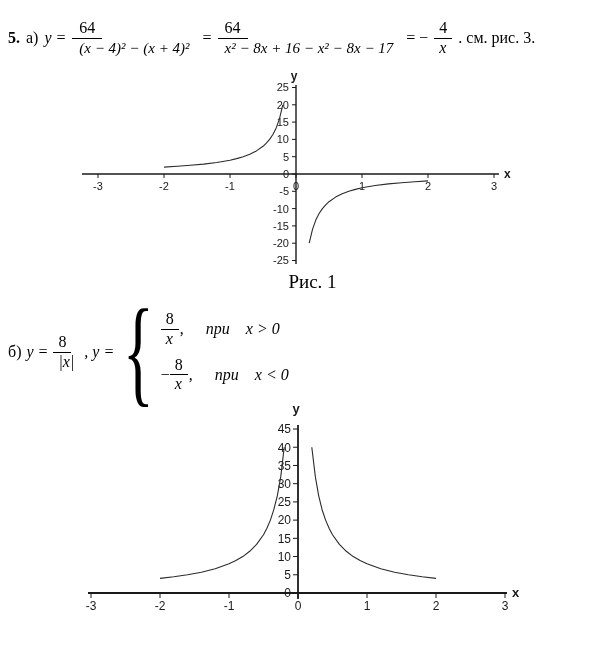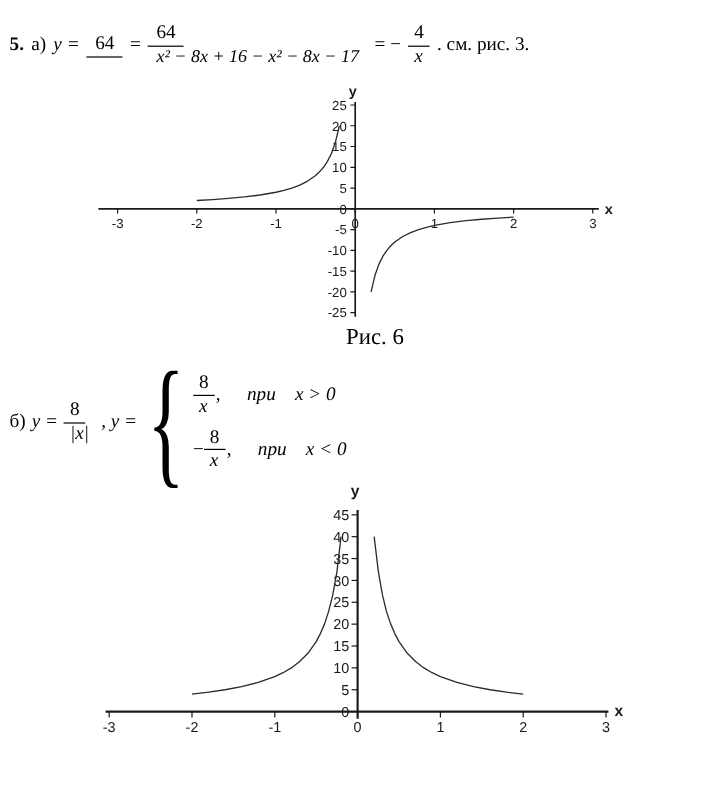--- a/index.html
+++ b/index.html
@@ -28,20 +28,21 @@
 </style>
 </head>
 <body>
 
 <div class="math-row" style="left:8px;top:10px;height:56px;">
   <span class="b">5.</span>
   <span>а)</span>
   <span class="it">y =</span>
   <span class="frac">
     <span class="num">64</span>
+    <span class="den it">(x − 4)² − (x + 4)²</span>
   </span>
   <span>=</span>
   <span class="frac">
     <span class="num">64</span>
     <span class="den it">x² − 8x + 16 − x² − 8x − 17</span>
   </span>
   <span>= −</span>
   <span class="frac small">
     <span class="num">4</span>
     <span class="den it">x</span>
@@ -86,21 +87,21 @@
     <text x="234" y="58.06" text-anchor="end" font-size="11" font-family="&quot;Liberation Sans&quot;, sans-serif">15</text>
     <line x1="237" y1="36.8" x2="241" y2="36.8" stroke="#1a1a1a" stroke-width="1"></line>
     <text x="234" y="40.76" text-anchor="end" font-size="11" font-family="&quot;Liberation Sans&quot;, sans-serif">20</text>
     <line x1="237" y1="19.5" x2="241" y2="19.5" stroke="#1a1a1a" stroke-width="1"></line>
     <text x="234" y="23.46" text-anchor="end" font-size="11" font-family="&quot;Liberation Sans&quot;, sans-serif">25</text>
     <text x="239" y="12" text-anchor="middle" font-size="12" font-family="&quot;Liberation Sans&quot;, sans-serif" font-weight="bold">y</text>
     <text x="449" y="110" text-anchor="start" font-size="12" font-family="&quot;Liberation Sans&quot;, sans-serif" font-weight="bold">x</text>
     <polyline points="109.0,99.1 122.2,98.3 135.4,97.3 148.6,96.1 161.8,94.5 175.0,92.2 181.6,90.6 188.2,88.7 194.8,86.2 201.4,82.9 208.0,78.3 211.3,75.2 214.6,71.4 217.9,66.5 221.2,59.9 224.5,50.6 227.8,36.8" fill="none" stroke="#2b2b2b" stroke-width="1.1" stroke-linejoin="round"></polyline>
     <polyline points="254.2,175.2 257.5,161.4 260.8,152.1 264.1,145.5 267.4,140.6 270.7,136.8 274.0,133.7 280.6,129.1 287.2,125.8 293.8,123.3 300.4,121.4 307.0,119.8 320.2,117.5 333.4,115.9 346.6,114.7 359.8,113.7 373.0,112.9" fill="none" stroke="#2b2b2b" stroke-width="1.1" stroke-linejoin="round"></polyline>
   </svg>
-<div class="caption" style="top:271px;">Рис. 6</div>
+<div class="caption" style="top:271px;">Рис. 1</div>
 
 <div class="math-row" style="left:8px;top:302px;height:100px;gap:5px;">
   <span>б)</span>
   <span class="it">y =</span>
   <span class="frac small">
     <span class="num">8</span>
     <span class="den it">|x|</span>
   </span>
   <span class="it">, y =</span>
   <span class="brace">{</span>

